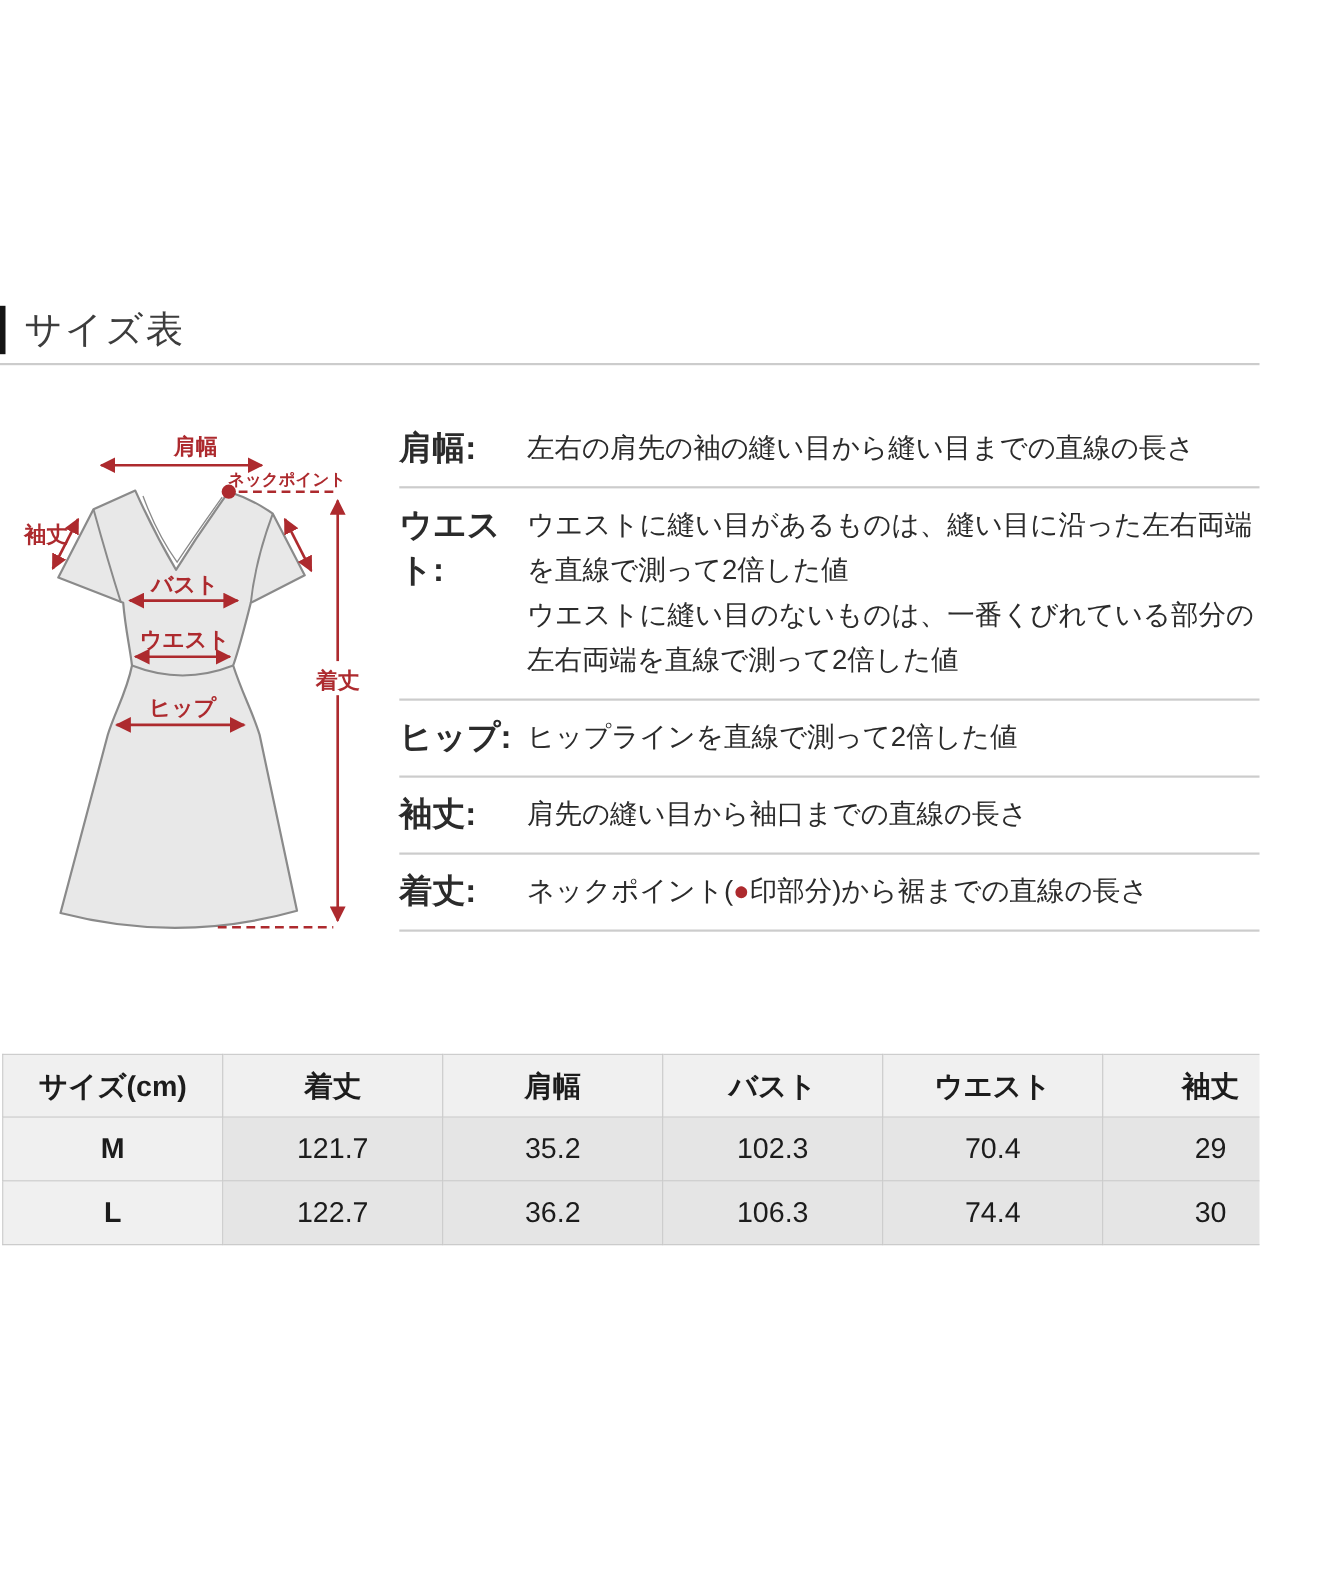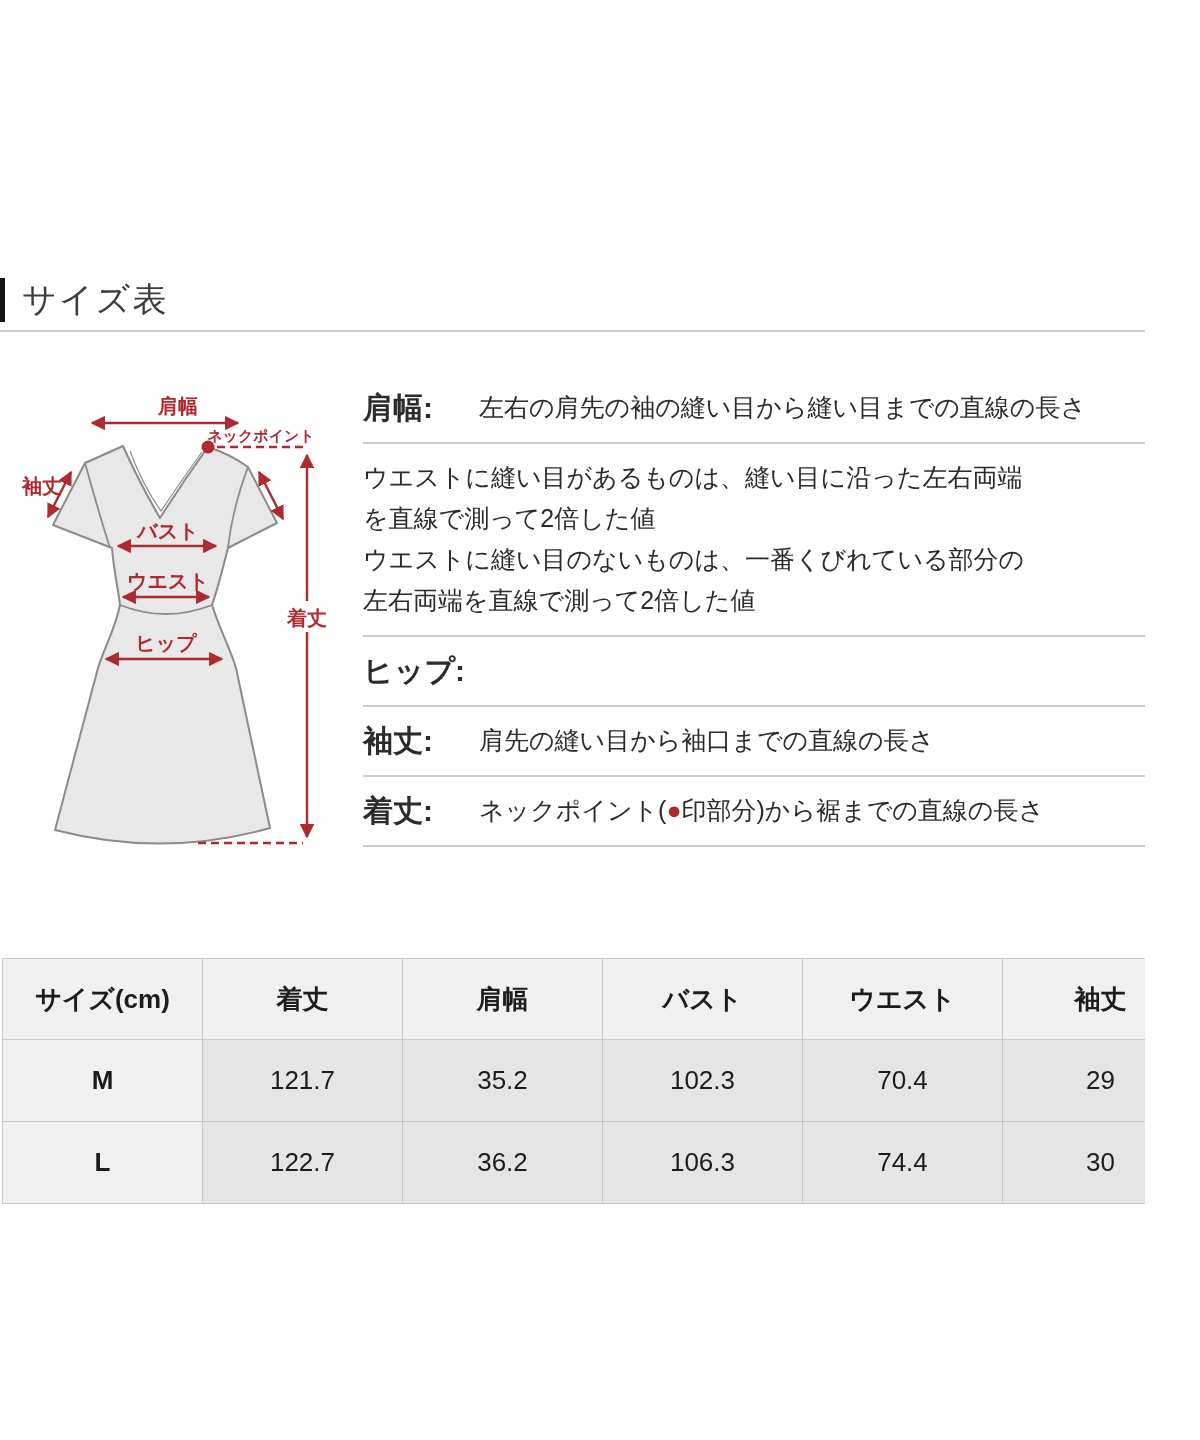--- a/index.html
+++ b/index.html
@@ -41,21 +41,21 @@
   .def-desc{flex:1;font-size:25px;color:#2b2b2b;line-height:41px;}
   .def-line{white-space:nowrap;}
   .inline-dot{color:var(--accent);}
 
   
   .size-table{
     position:absolute;top:958px;left:2px;width:1196px;
     border-collapse:collapse;table-layout:fixed;text-align:center;
     font-size:26px;color:#1c1c1c;
   }
-  .size-table th,.size-table td{border:1px solid #c8c8c8;padding:12px;}
+  .size-table th,.size-table td{border:1px solid #c8c8c8;padding:0;}
   .size-table th{background:#f0f0f0;font-weight:bold;height:56px;}
   .size-table td{background:#e5e5e5;height:57px;font-weight:normal;}
   .size-table td.size-cell{background:#f0f0f0;font-weight:bold;}
 </style>
 </head>
 <body>
 
 <div class="page">
 
   <div class="section-header">
@@ -115,30 +115,34 @@
 
     <div class="def-row">
       <div class="def-term">肩幅:</div>
       <div class="def-desc">
         <div class="def-line">左右の肩先の袖の縫い目から縫い目までの直線の長さ</div>
       </div>
     </div>
 
 
     <div class="def-row">
+      <div class="def-term">ウエスト:</div>
       <div class="def-desc">
         <div class="def-line">ウエストに縫い目があるものは、縫い目に沿った左右両端</div>
         <div class="def-line">を直線で測って2倍した値</div>
         <div class="def-line">ウエストに縫い目のないものは、一番くびれている部分の</div>
         <div class="def-line">左右両端を直線で測って2倍した値</div>
       </div>
     </div>
 
     <div class="def-row">
       <div class="def-term">ヒップ:</div>
+      <div class="def-desc">
+        <div class="def-line">ヒップラインを直線で測って2倍した値</div>
+      </div>
     </div>
 
     <div class="def-row">
       <div class="def-term">袖丈:</div>
       <div class="def-desc">
         <div class="def-line">肩先の縫い目から袖口までの直線の長さ</div>
       </div>
     </div>
 
     <div class="def-row">

